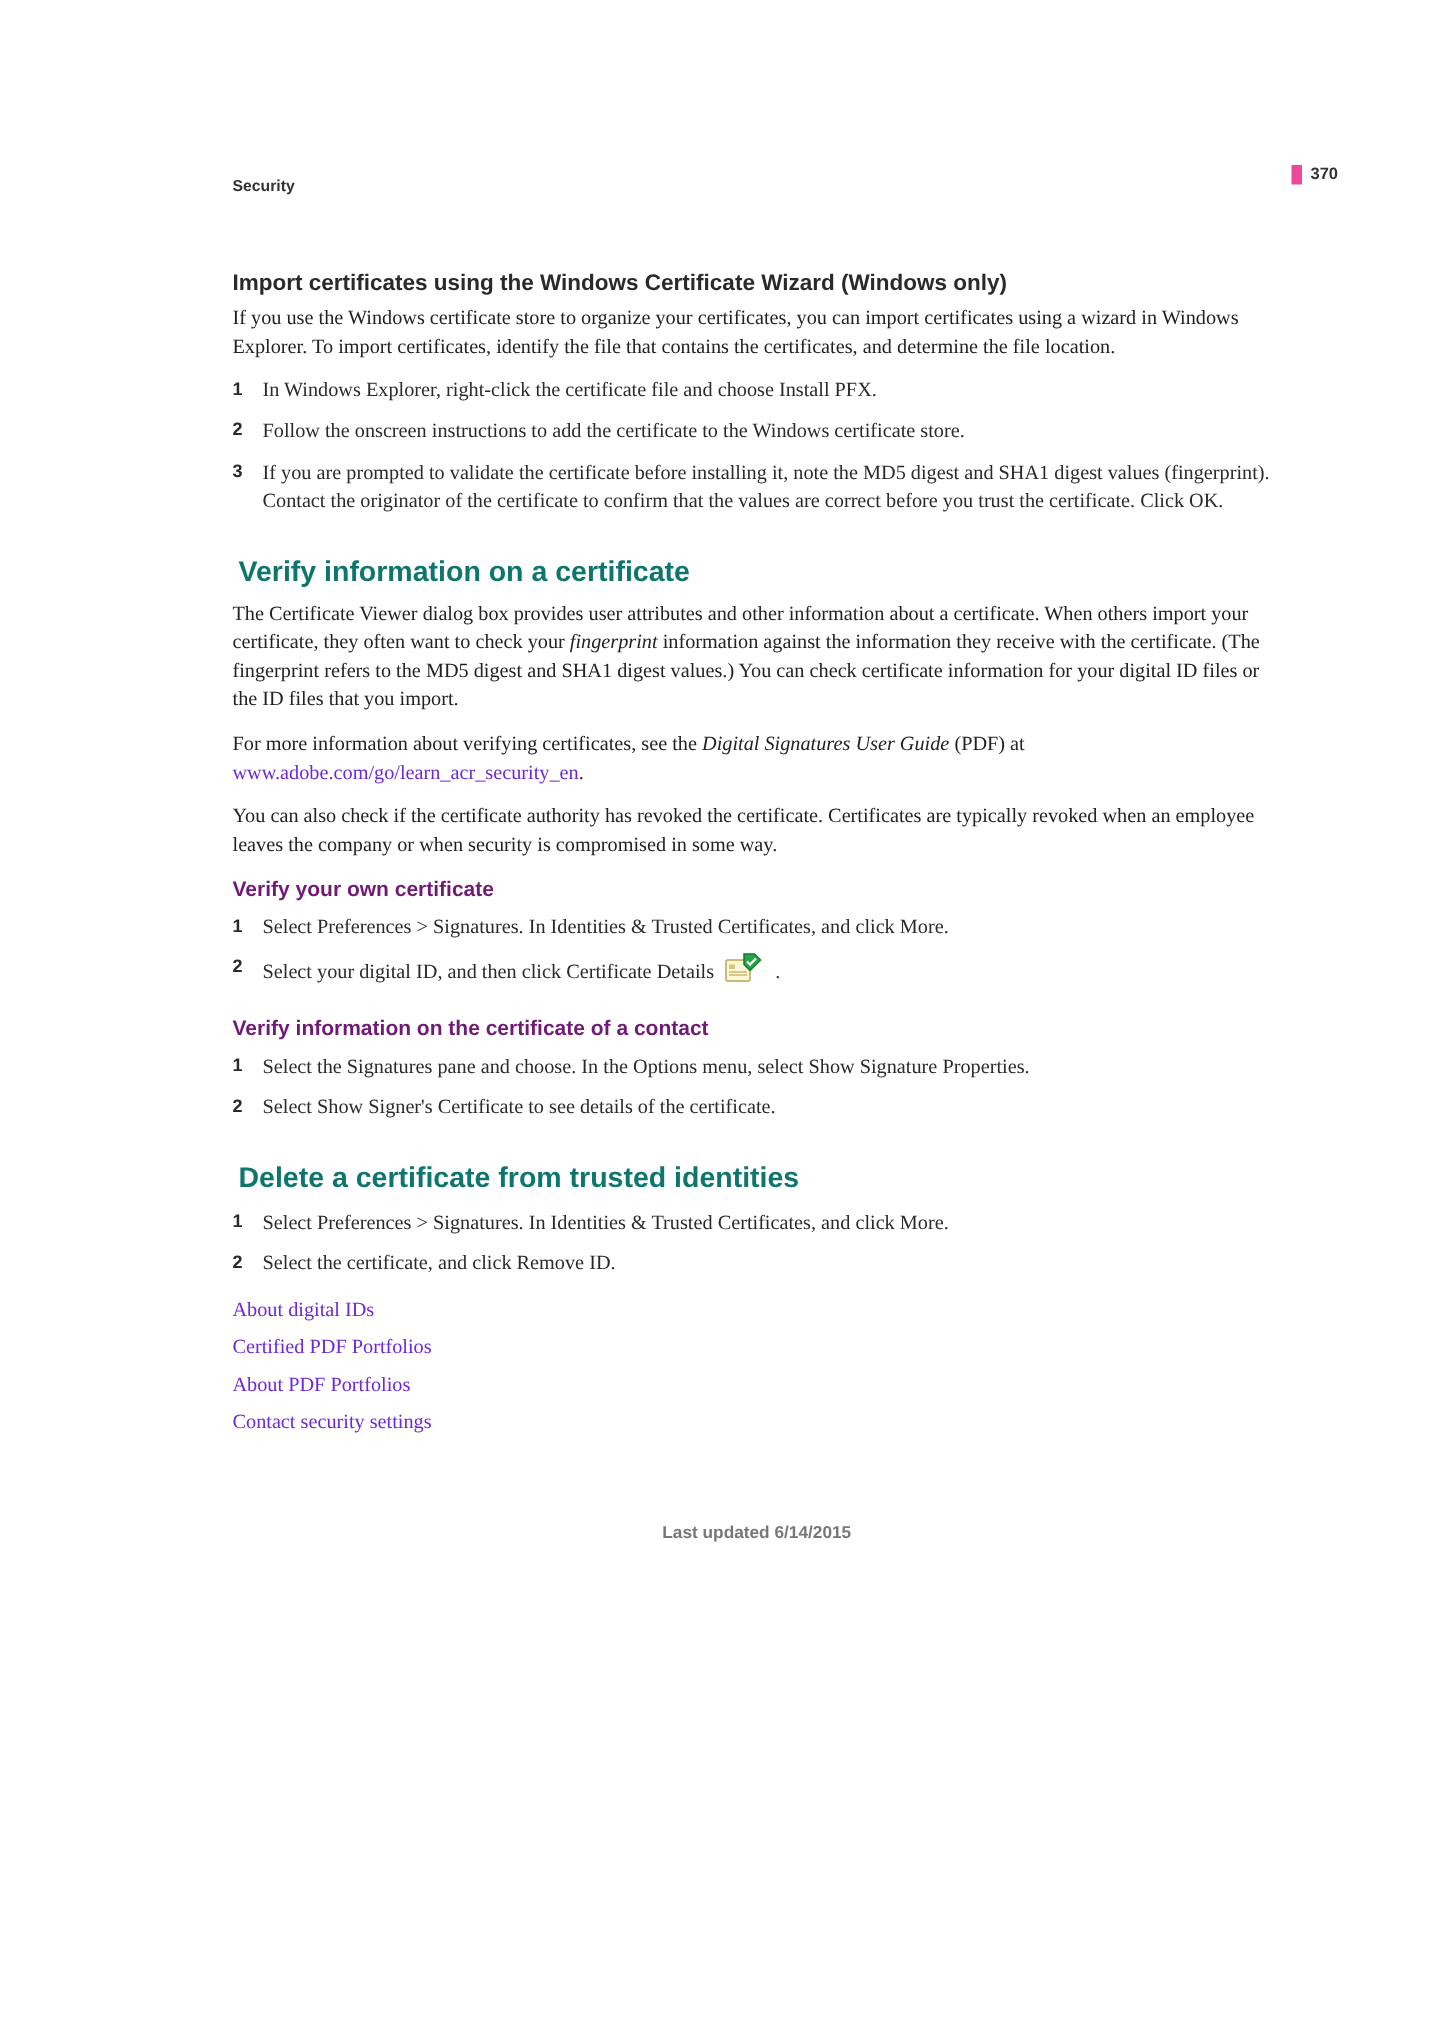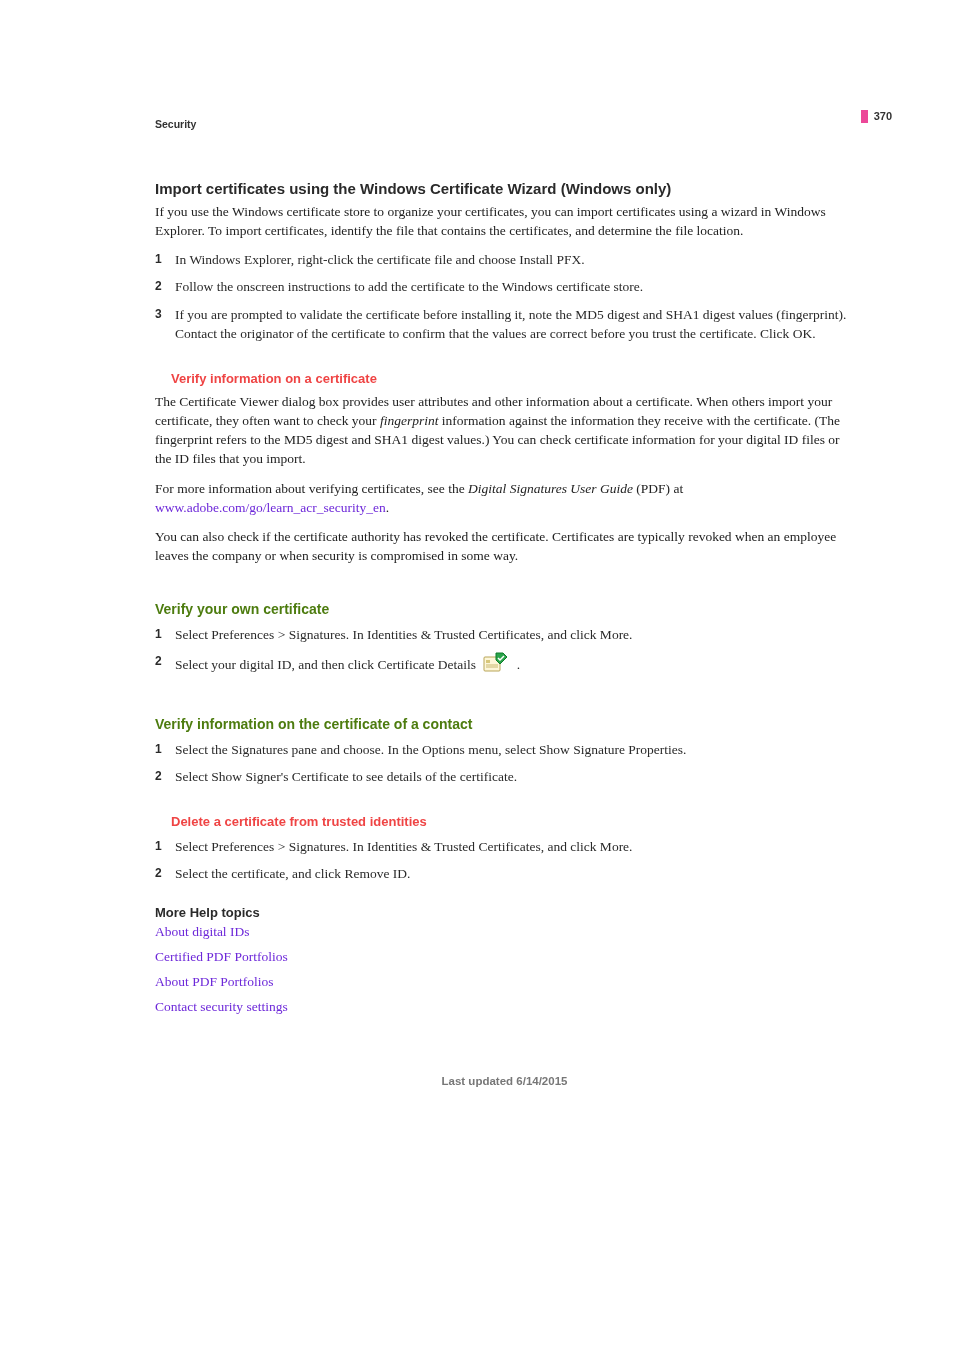--- a/index.html
+++ b/index.html
@@ -36,30 +36,30 @@
   .h3-sans {
     font-family: "Myriad Pro", "Segoe UI", Arial, sans-serif;
     font-weight: 700;
     font-size: 15px;
     color: #2a2a2a;
     margin: 0 0 5px 0;
   }
   .h2-sans {
     font-family: "Myriad Pro", "Segoe UI", Arial, sans-serif;
     font-weight: 700;
-    font-size: 13px;
-    color: #ef4444;
-    margin: 28px 0 6px 16px;
+    font-size: 19px;
+    color: #0f766e;
+    margin: 28px 0 6px 4px;
   }
   .h4-sans {
     font-family: "Myriad Pro", "Segoe UI", Arial, sans-serif;
     font-weight: 700;
     font-size: 14px;
-    color: #4d7c0f;
-    margin: 36px 0 4px 0;
+    color: #701a75;
+    margin: 12px 0 4px 0;
   }
   .more-help {
     font-family: "Myriad Pro", "Segoe UI", Arial, sans-serif;
     font-weight: 700;
     font-size: 13px;
     color: #2a2a2a;
     margin: 22px 0 4px 0;
   }
   p.body {
     font-size: 13.5px;
@@ -185,21 +185,20 @@
     <li>Select the Signatures pane and choose. In the Options menu, select Show Signature Properties.</li>
     <li>Select Show Signer's Certificate to see details of the certificate.</li>
   </ol>
 
   <div class="h2-sans">Delete a certificate from trusted identities</div>
   <ol class="numlist">
     <li>Select Preferences &gt; Signatures. In Identities &amp; Trusted Certificates, and click More.</li>
     <li>Select the certificate, and click Remove ID.</li>
   </ol>
 
-  <div class="more-help">More Help topics</div>
   <div class="linklist">
     <div><a class="link">About digital IDs</a></div>
     <div><a class="link">Certified PDF Portfolios</a></div>
     <div><a class="link">About PDF Portfolios</a></div>
     <div><a class="link">Contact security settings</a></div>
   </div>
 
   <div class="footer">Last updated 6/14/2015</div>
 </div>
 

